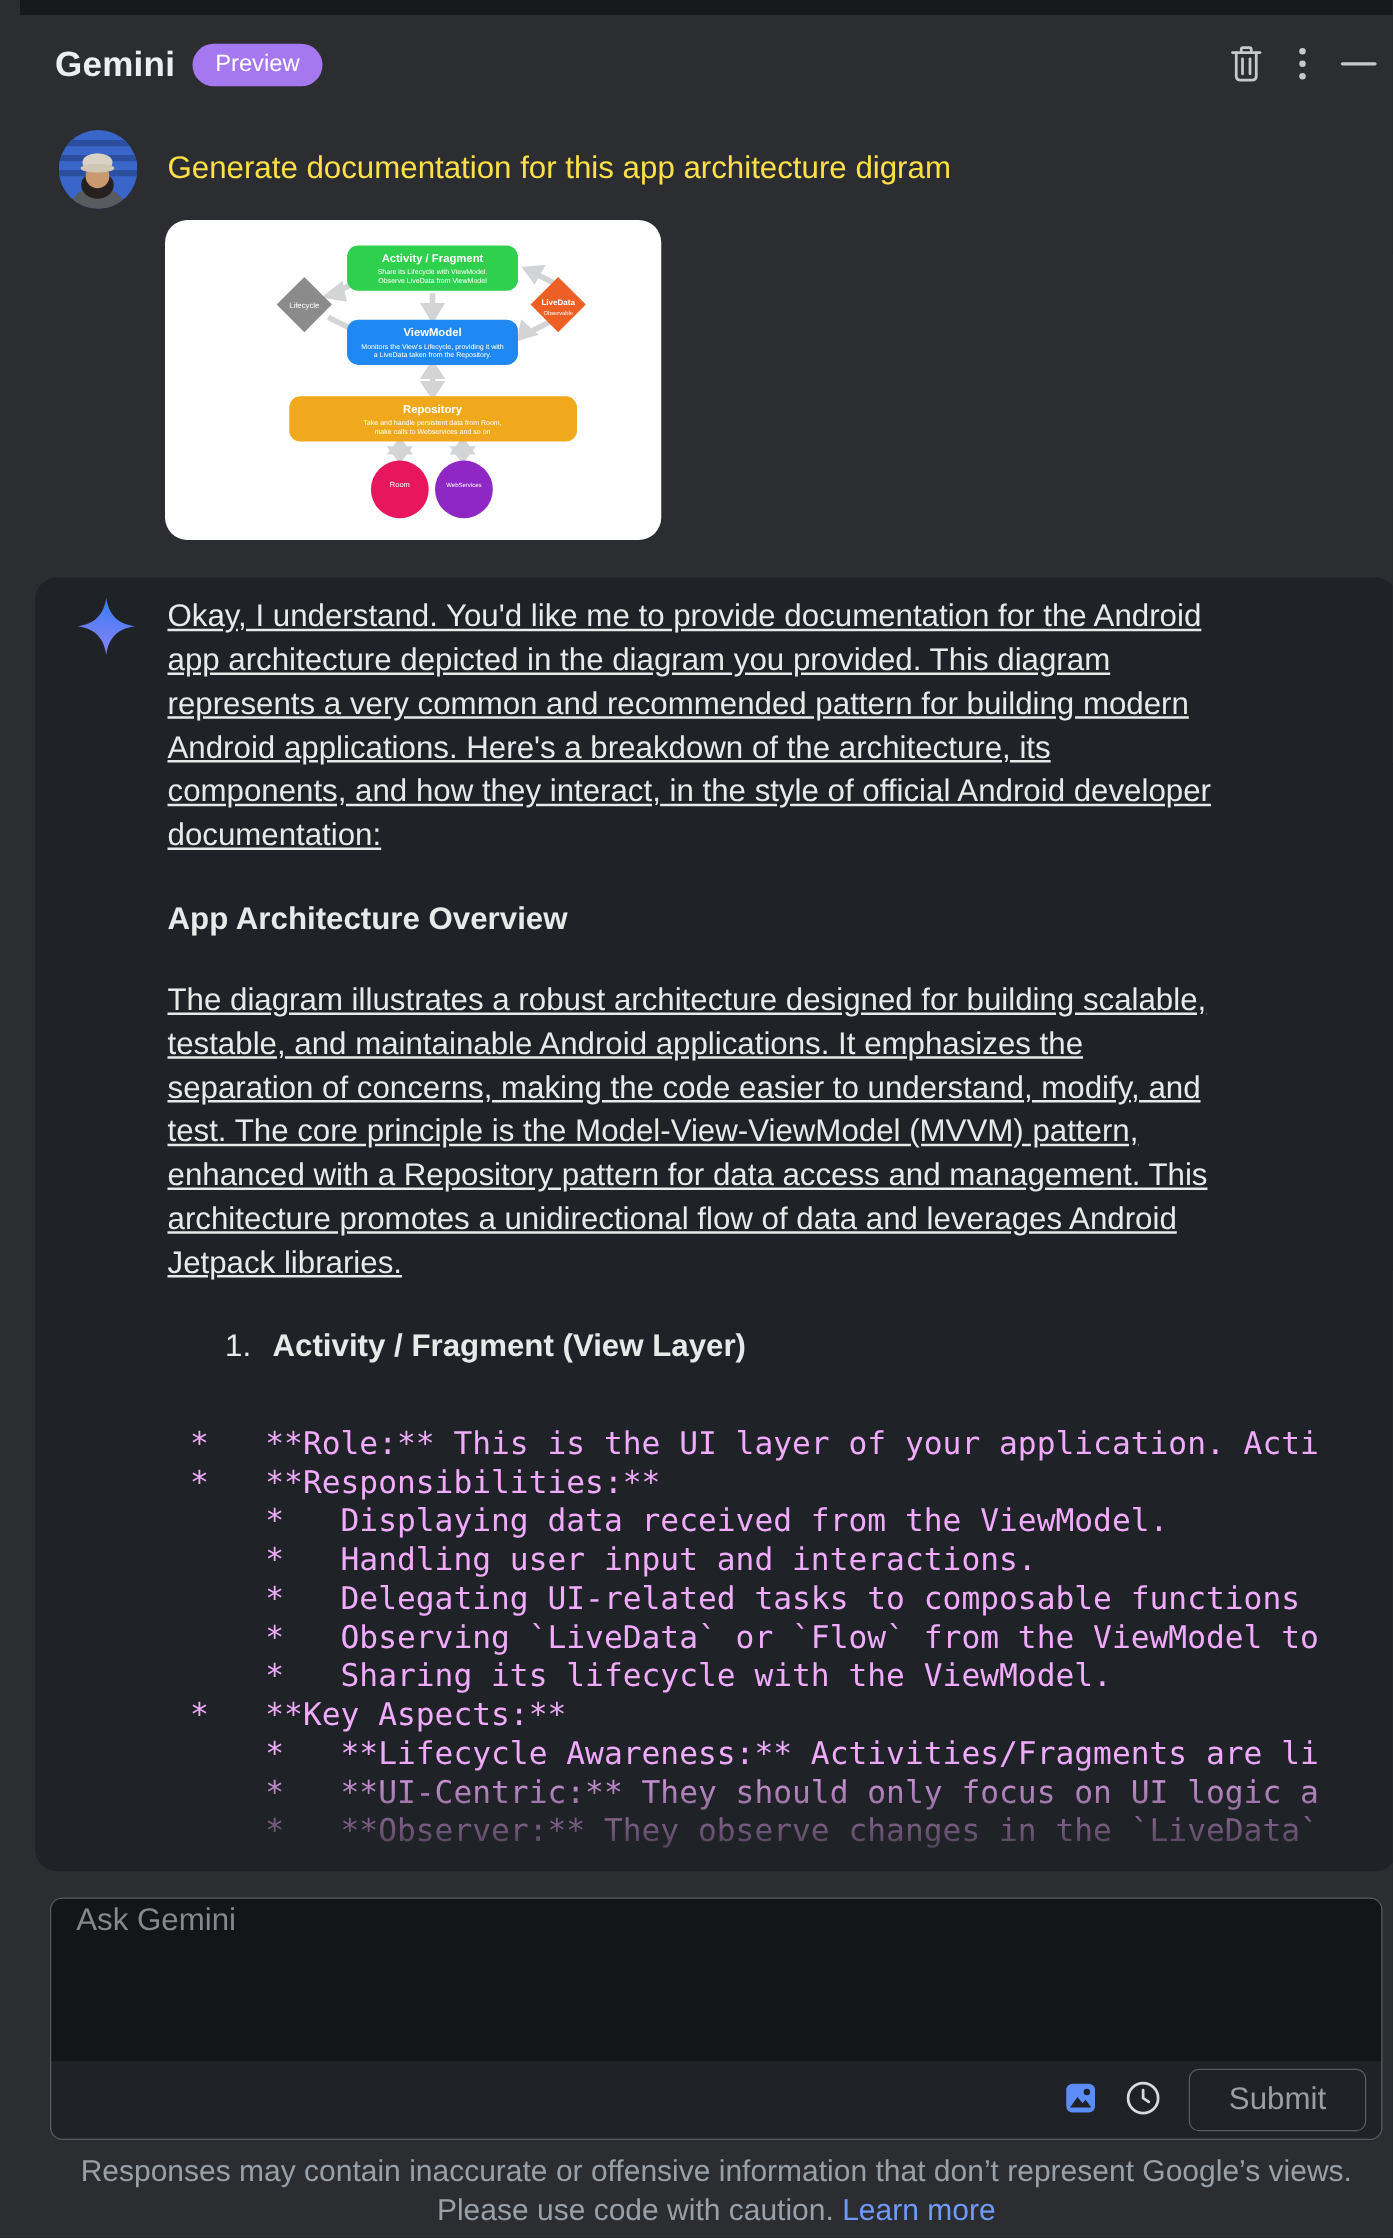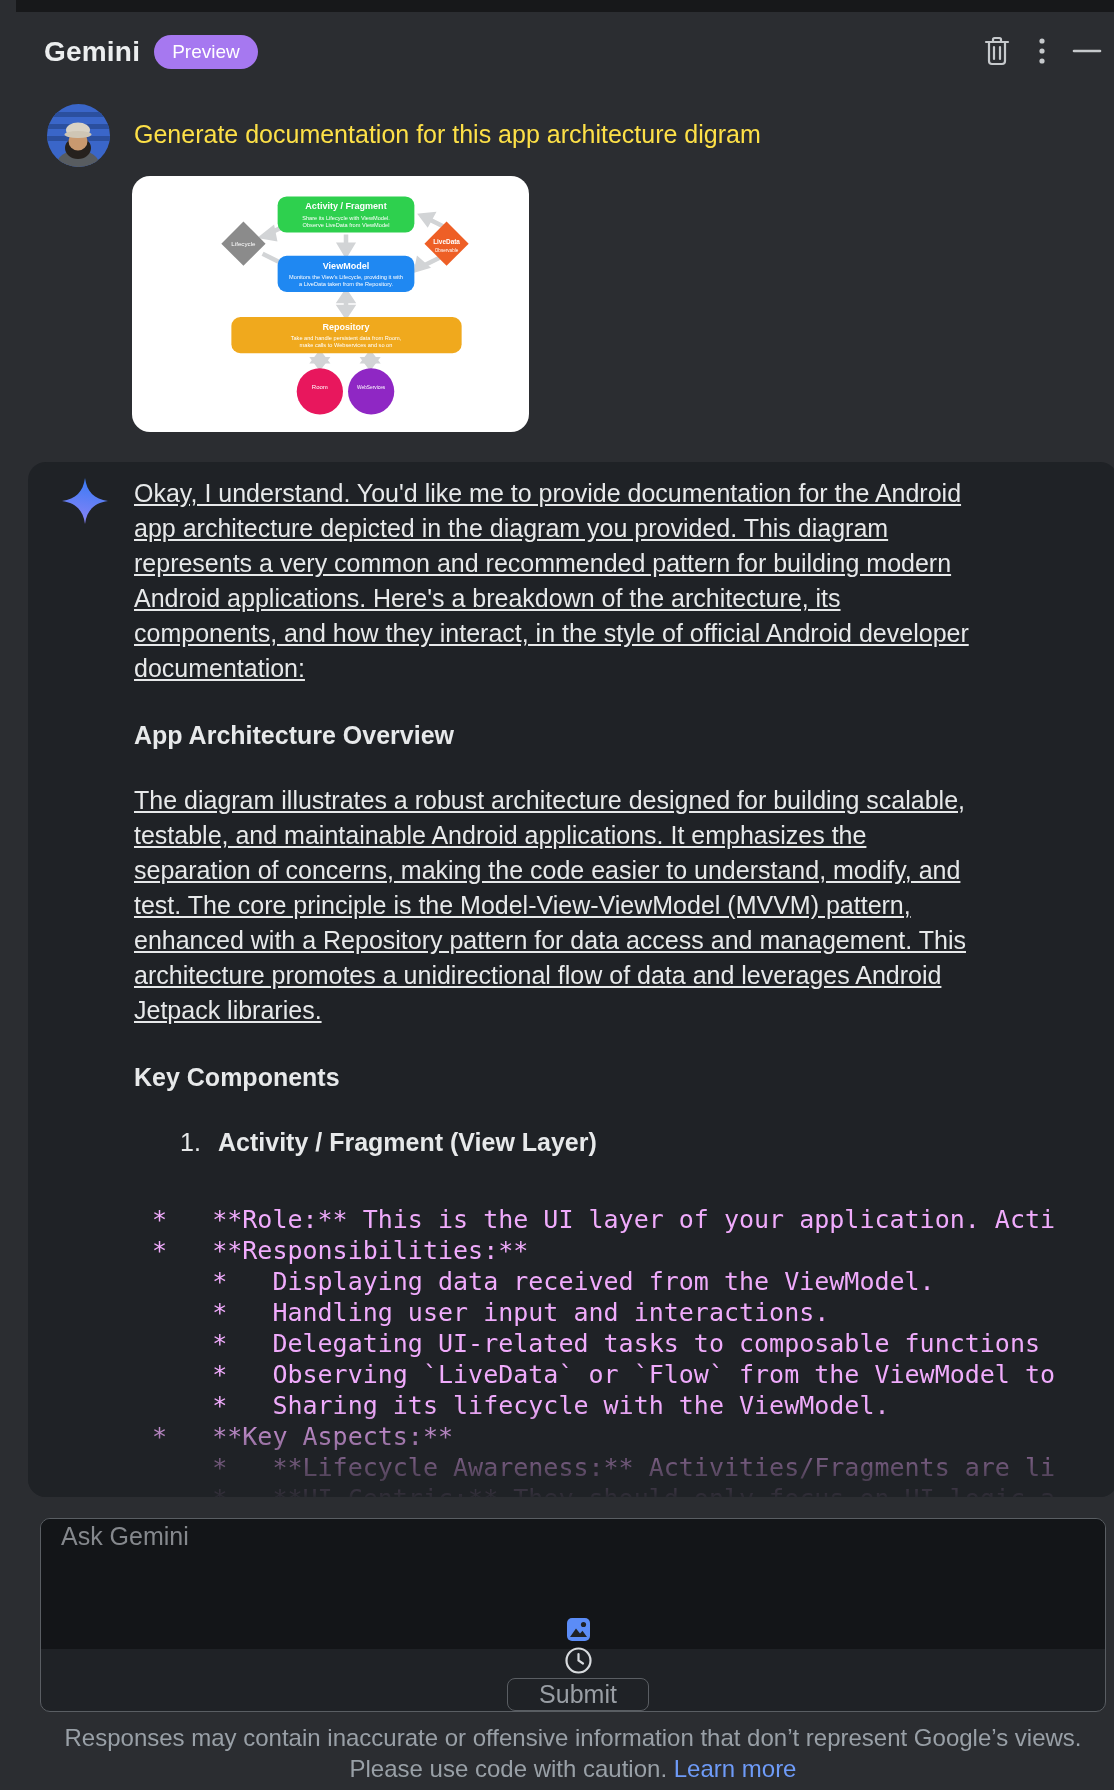--- a/index.html
+++ b/index.html
@@ -33,21 +33,21 @@
   .list-row{display:flex;margin:0 0 0 46px;padding:0 0 10px 0;}
   .list-num{width:38px;}
   .list-title{font-weight:bold;}
   .codeblock{margin:34px 0 0 18px;font-family:"DejaVu Sans Mono",monospace;font-size:25px;line-height:31px;color:#f0abfc;white-space:pre;overflow:hidden;}
   .fade{position:absolute;left:0;right:0;bottom:0;height:90px;background:linear-gradient(to bottom,rgba(31,34,38,0) 0%,rgba(31,34,38,.55) 55%,rgba(31,34,38,.95) 100%);pointer-events:none;}
 
   
   .input-box{position:absolute;left:24px;top:1518px;width:1066px;height:194px;box-sizing:border-box;border:1px solid #5a5e63;border-radius:10px;background:#1f2226;overflow:hidden;}
   .input-box textarea{display:block;width:100%;height:130px;box-sizing:border-box;background:#131518;border:none;outline:none;resize:none;padding:3px 20px;font-family:"Liberation Sans",sans-serif;font-size:25px;color:#e7e9ea;}
   .input-box textarea::placeholder{color:#85888d;}
-  .action-row{position:absolute;left:0;right:0;bottom:0;height:63px;display:flex;align-items:center;justify-content:flex-end;padding:0 12px 0 0;flex-direction:column;}
+  .action-row{position:absolute;left:0;right:0;bottom:0;height:63px;display:flex;align-items:center;justify-content:flex-end;padding:0 12px 0 0;}
   .ibtn{background:none;border:none;padding:0;margin:0 0 0 22px;cursor:pointer;display:flex;align-items:center;}
   .submit-btn{margin-left:22px;width:142px;height:50px;background:none;border:1px solid #5a5e63;border-radius:8px;color:#999ea4;font-size:25px;font-family:"Liberation Sans",sans-serif;cursor:pointer;}
 
   
   .footer{position:absolute;left:0;right:0;top:1722px;text-align:center;font-size:24px;line-height:31px;color:#99a0a7;}
   .learn-link{color:var(--link-blue,#6e9bf8);text-decoration:none;cursor:pointer;}
 </style>
 </head>
 <body>
 
@@ -192,21 +192,20 @@
 components, and how they interact, in the style of official Android developer
 documentation:</p>
       <p class="rheading">App Architecture Overview</p>
       <p class="para">The diagram illustrates a robust architecture designed for building scalable,
 testable, and maintainable Android applications. It emphasizes the
 separation of concerns, making the code easier to understand, modify, and
 test. The core principle is the Model-View-ViewModel (MVVM) pattern,
 enhanced with a Repository pattern for data access and management. This
 architecture promotes a unidirectional flow of data and leverages Android
 Jetpack libraries.</p>
-      <p class="rheading">Key Components</p>
       <div class="list-row">
         <span class="list-num">1.</span>
         <span class="list-title">Activity / Fragment (View Layer)</span>
       </div>
       <pre class="codeblock">*   **Role:** This is the UI layer of your application. Acti
 *   **Responsibilities:**
     *   Displaying data received from the ViewModel.
     *   Handling user input and interactions.
     *   Delegating UI-related tasks to composable functions
     *   Observing `LiveData` or `Flow` from the ViewModel to

